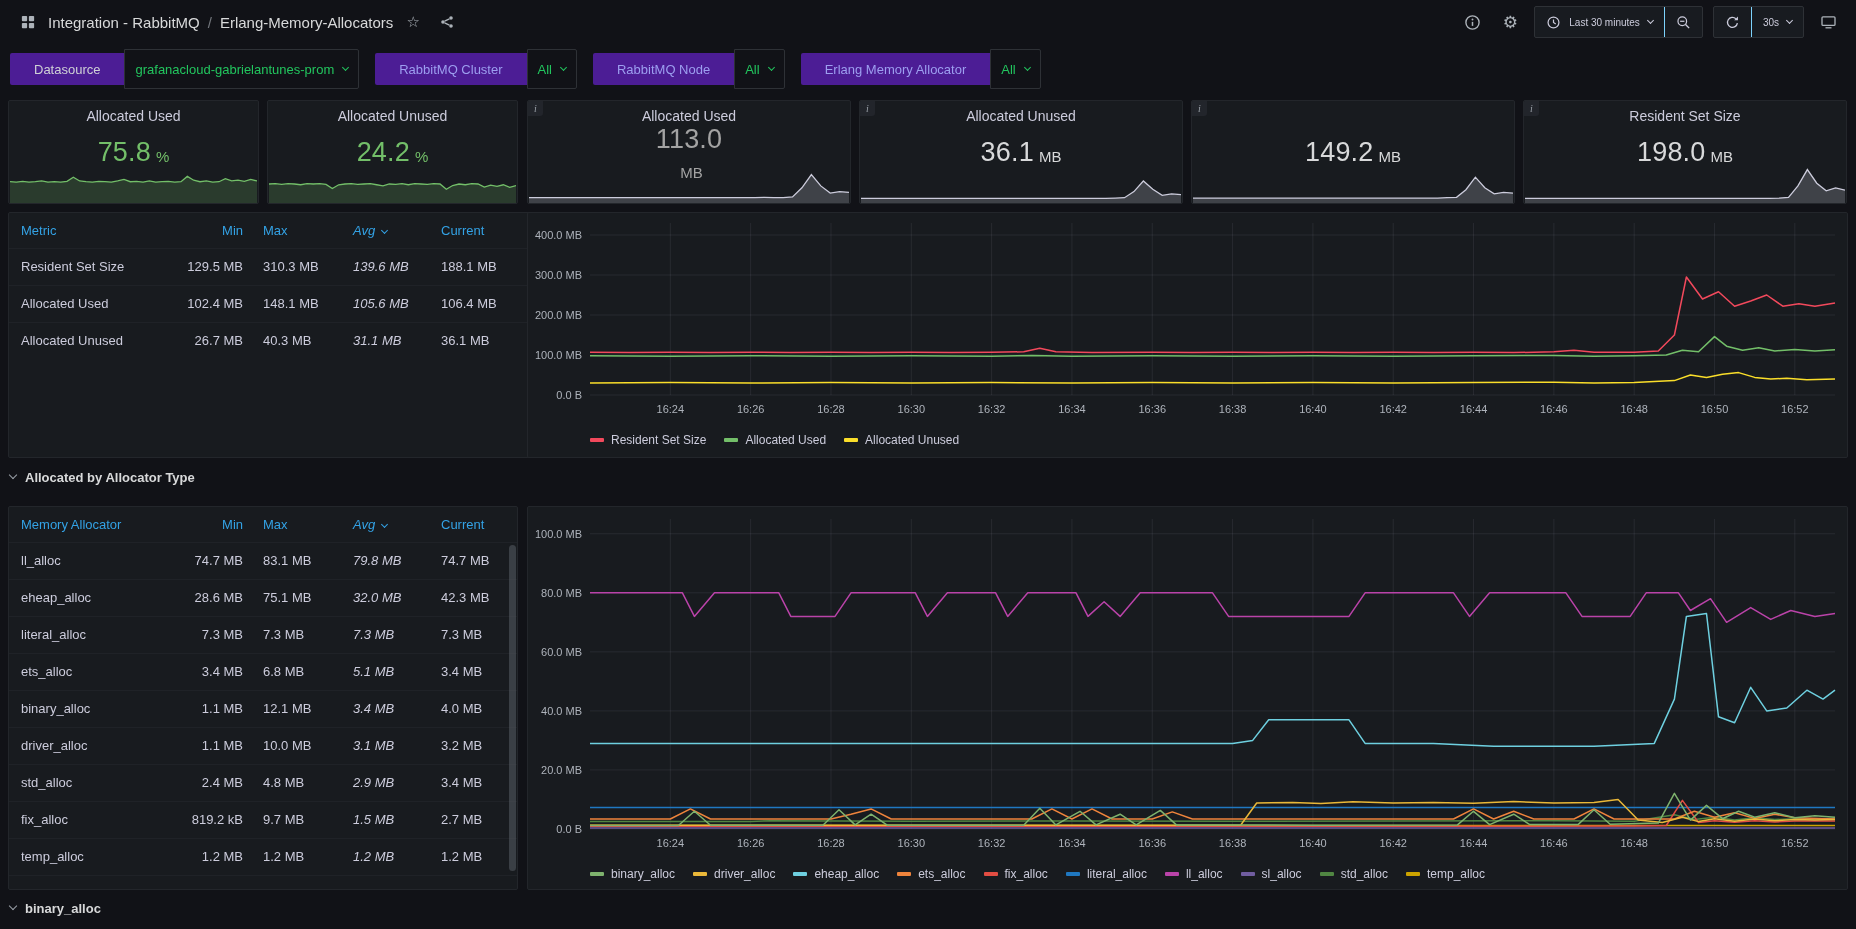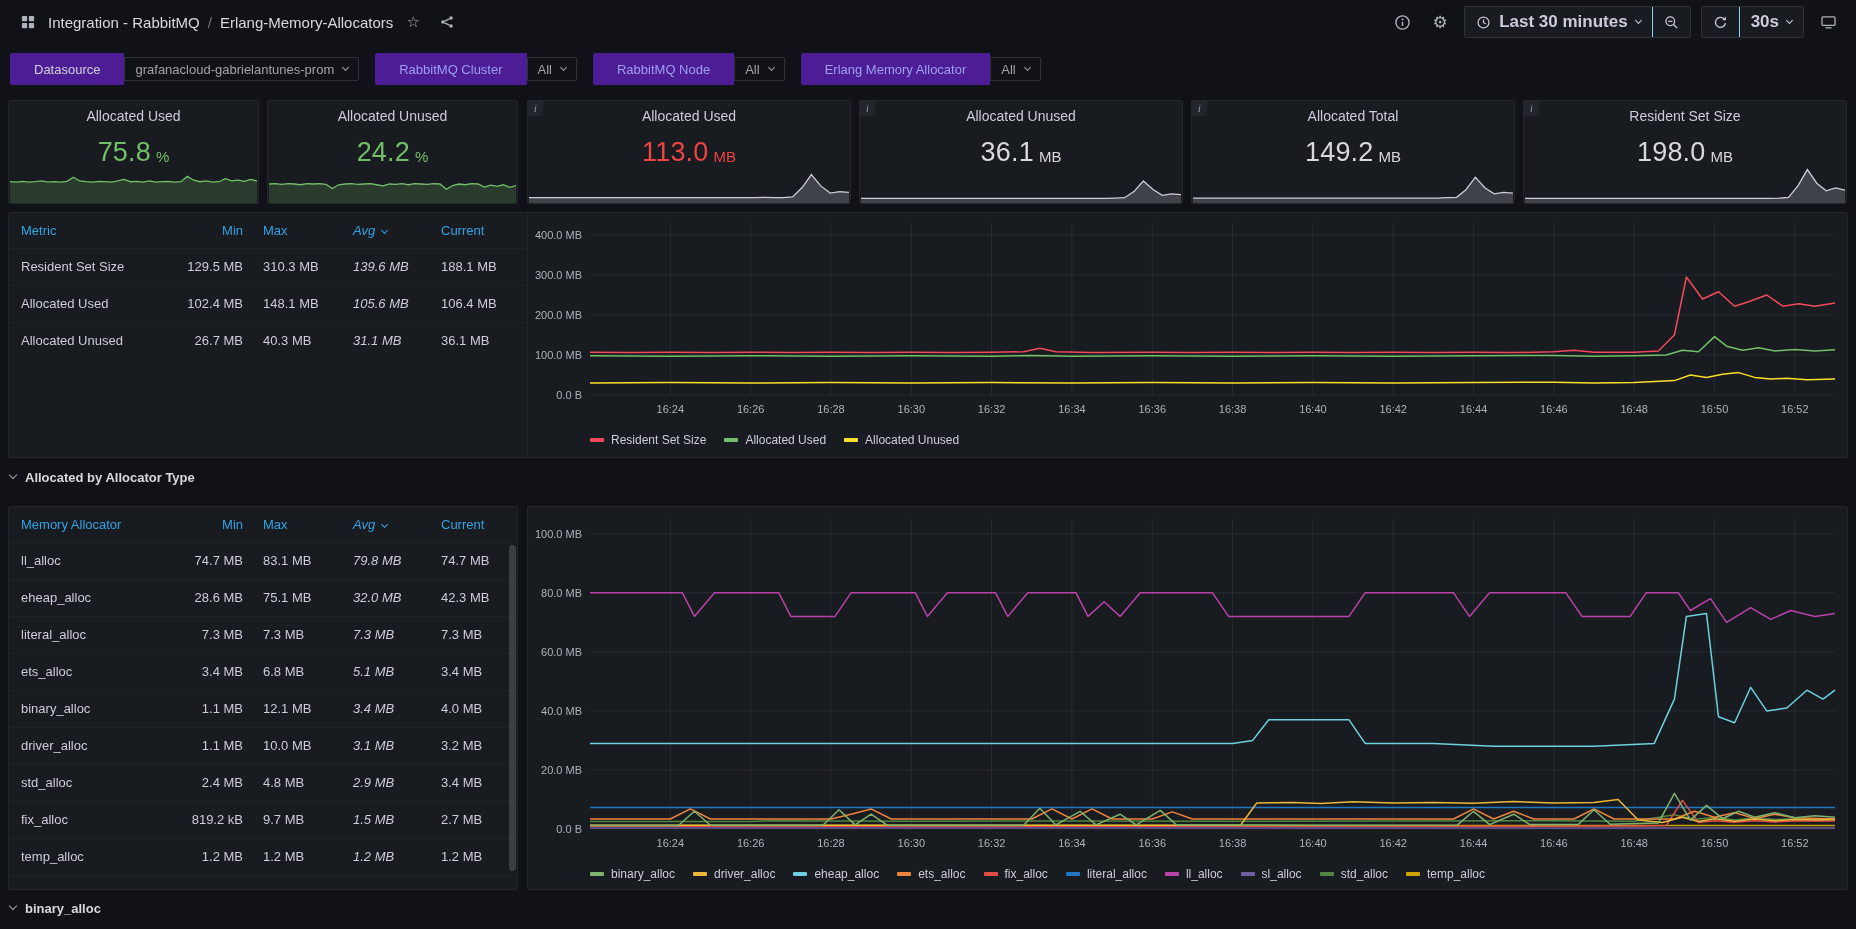--- a/index.html
+++ b/index.html
@@ -16,33 +16,33 @@
   .nav-right { display:flex; align-items:center; gap:10px; }
   .breadcrumb { font-size:15px; color:#d8d9da; display:flex; gap:8px; align-items:center; }
   .breadcrumb .sep { color:#73777d; }
   .breadcrumb .crumb { cursor:pointer; }
   .icon-btn { background:none; border:none; color:#adb3ba; cursor:pointer;
     display:flex; align-items:center; justify-content:center; width:28px; height:28px;
     font-size:16px; font-family:inherit; }
   .btn-group { display:flex; align-items:stretch; border:1px solid #2e3136;
     border-radius:2px; background:#181b20; height:32px; }
   .toolbar-btn { display:flex; align-items:center; gap:8px; padding:0 11px;
-    background:none; border:none; color:#ccccdc; font-size:17px; cursor:pointer; font-family:inherit;font-weight:bold; }
+    background:none; border:none; color:#ccccdc; font-size:10px; cursor:pointer; font-family:inherit; }
   .btn-group .toolbar-btn + .toolbar-btn { border-left:1px solid #7dd3fc; }
   .caret { width:5px; height:5px; border-right:1.4px solid currentColor;
     border-bottom:1.4px solid currentColor; transform:rotate(45deg);
     display:inline-block; margin-top:-3px; flex:none; }
   
   .submenu { position:absolute; top:44px; left:0; right:0; height:50px;
     display:flex; align-items:center; gap:16px; padding:0 10px; }
   .var-group { display:flex; align-items:center; }
   .var-label { height:32px; display:flex; align-items:center; padding:0 24px;
     background:#4c1d95; border-radius:2px 0 0 2px; white-space:nowrap; }
-  .var-value { height:24px; display:flex; align-items:center; gap:9px; padding:0 10px;
-    border:1px solid #2e3136; border-radius:0 2px 2px 0; color:#a3a3a3;
+  .var-value { height:40px; display:flex; align-items:center; gap:9px; padding:0 10px;
+    border:1px solid #2e3136; border-radius:0 2px 2px 0; color:#22c55e;
     cursor:pointer; background:#111217; white-space:nowrap;justify-content:space-between; }
   
   .panel { position:absolute; background:#181b1f; border:1px solid #23262b;
     border-radius:2px; overflow:hidden; }
   .panel-title { font-size:14px; font-weight:500; color:#ccccdc; text-align:center; padding-top:7px; }
   
   #stat-0 { left:8px;    top:100px; width:251px; height:104px; }
   #stat-1 { left:267px;  top:100px; width:251px; height:104px; }
   #stat-2 { left:527px;  top:100px; width:324px; height:104px; }
   #stat-3 { left:859px;  top:100px; width:324px; height:104px; }
@@ -220,21 +220,21 @@
       <span class="unit">%</span>
     </div>
     <svg class="spark" viewBox="0 0 100 40" preserveAspectRatio="none">
         <path d="M0,40 L0.00,20.00 L2.56,19.60 L5.13,20.40 L7.69,19.60 L10.26,20.00 L12.82,20.80 L15.38,19.60 L17.95,20.00 L20.51,19.60 L23.08,20.40 L25.64,24.80 L28.21,20.80 L30.77,20.00 L33.33,19.60 L35.90,20.40 L38.46,20.00 L41.03,19.60 L43.59,20.80 L46.15,22.00 L48.72,20.00 L51.28,20.40 L53.85,19.60 L56.41,20.80 L58.97,19.60 L61.54,20.00 L64.10,20.40 L66.67,19.60 L69.23,20.00 L71.79,25.60 L74.36,21.60 L76.92,20.00 L79.49,20.80 L82.05,19.60 L84.62,20.00 L87.18,23.20 L89.74,21.20 L92.31,22.40 L94.87,20.80 L97.44,23.60 L100.00,21.60 L100,40 Z" fill="rgba(115,191,105,0.20)" stroke="none"></path>
         <polyline points="0.00,20.00 2.56,19.60 5.13,20.40 7.69,19.60 10.26,20.00 12.82,20.80 15.38,19.60 17.95,20.00 20.51,19.60 23.08,20.40 25.64,24.80 28.21,20.80 30.77,20.00 33.33,19.60 35.90,20.40 38.46,20.00 41.03,19.60 43.59,20.80 46.15,22.00 48.72,20.00 51.28,20.40 53.85,19.60 56.41,20.80 58.97,19.60 61.54,20.00 64.10,20.40 66.67,19.60 69.23,20.00 71.79,25.60 74.36,21.60 76.92,20.00 79.49,20.80 82.05,19.60 84.62,20.00 87.18,23.20 89.74,21.20 92.31,22.40 94.87,20.80 97.44,23.60 100.00,21.60" fill="none" stroke="#73bf69" stroke-width="1.3" vector-effect="non-scaling-stroke"></polyline>
       </svg>
   </section>
   <section class="panel stat" id="stat-2">
     <div class="panel-info">i</div>
     <h2 class="panel-title">Allocated Used</h2>
-    <div class="stat-value" style="color: #ef4444;">
+    <div class="stat-value" style="color: #a3a3a3; flex-direction: column;">
       <span class="num">113.0</span>
       <span class="unit">MB</span>
     </div>
     <svg class="spark" viewBox="0 0 100 40" preserveAspectRatio="none">
         <path d="M0,40 L0.00,34.40 L2.94,34.40 L5.88,34.40 L8.82,34.40 L11.76,34.40 L14.71,34.40 L17.65,34.40 L20.59,34.40 L23.53,34.40 L26.47,34.40 L29.41,34.40 L32.35,34.40 L35.29,34.40 L38.24,34.40 L41.18,34.40 L44.12,34.40 L47.06,34.40 L50.00,34.40 L52.94,34.40 L55.88,34.40 L58.82,34.40 L61.76,34.40 L64.71,34.40 L67.65,34.40 L70.59,34.40 L73.53,34.00 L76.47,34.40 L79.41,34.40 L82.35,33.60 L85.29,24.00 L88.24,10.00 L91.18,22.00 L94.12,29.60 L97.06,28.00 L100.00,28.80 L100,40 Z" fill="rgba(204,204,220,0.22)" stroke="none"></path>
         <polyline points="0.00,34.40 2.94,34.40 5.88,34.40 8.82,34.40 11.76,34.40 14.71,34.40 17.65,34.40 20.59,34.40 23.53,34.40 26.47,34.40 29.41,34.40 32.35,34.40 35.29,34.40 38.24,34.40 41.18,34.40 44.12,34.40 47.06,34.40 50.00,34.40 52.94,34.40 55.88,34.40 58.82,34.40 61.76,34.40 64.71,34.40 67.65,34.40 70.59,34.40 73.53,34.00 76.47,34.40 79.41,34.40 82.35,33.60 85.29,24.00 88.24,10.00 91.18,22.00 94.12,29.60 97.06,28.00 100.00,28.80" fill="none" stroke="#ccccdc" stroke-width="1.3" vector-effect="non-scaling-stroke"></polyline>
       </svg>
   </section>
   <section class="panel stat" id="stat-3">
     <div class="panel-info">i</div>
@@ -243,21 +243,20 @@
       <span class="num">36.1</span>
       <span class="unit">MB</span>
     </div>
     <svg class="spark" viewBox="0 0 100 40" preserveAspectRatio="none">
         <path d="M0,40 L0.00,35.20 L2.94,35.20 L5.88,35.20 L8.82,35.20 L11.76,35.20 L14.71,35.20 L17.65,35.20 L20.59,35.20 L23.53,35.20 L26.47,35.20 L29.41,35.20 L32.35,35.20 L35.29,35.20 L38.24,35.20 L41.18,35.20 L44.12,35.20 L47.06,35.20 L50.00,35.20 L52.94,35.20 L55.88,35.20 L58.82,35.20 L61.76,35.20 L64.71,35.20 L67.65,35.20 L70.59,35.20 L73.53,35.20 L76.47,35.20 L79.41,34.80 L82.35,34.40 L85.29,28.00 L88.24,16.80 L91.18,25.60 L94.12,32.00 L97.06,30.40 L100.00,31.20 L100,40 Z" fill="rgba(204,204,220,0.22)" stroke="none"></path>
         <polyline points="0.00,35.20 2.94,35.20 5.88,35.20 8.82,35.20 11.76,35.20 14.71,35.20 17.65,35.20 20.59,35.20 23.53,35.20 26.47,35.20 29.41,35.20 32.35,35.20 35.29,35.20 38.24,35.20 41.18,35.20 44.12,35.20 47.06,35.20 50.00,35.20 52.94,35.20 55.88,35.20 58.82,35.20 61.76,35.20 64.71,35.20 67.65,35.20 70.59,35.20 73.53,35.20 76.47,35.20 79.41,34.80 82.35,34.40 85.29,28.00 88.24,16.80 91.18,25.60 94.12,32.00 97.06,30.40 100.00,31.20" fill="none" stroke="#ccccdc" stroke-width="1.3" vector-effect="non-scaling-stroke"></polyline>
       </svg>
   </section>
   <section class="panel stat" id="stat-4">
     <div class="panel-info">i</div>
-    <h2 class="panel-title">Allocated Total</h2>
     <div class="stat-value" style="color: rgb(216, 217, 218);">
       <span class="num">149.2</span>
       <span class="unit">MB</span>
     </div>
     <svg class="spark" viewBox="0 0 100 40" preserveAspectRatio="none">
         <path d="M0,40 L0.00,34.80 L2.94,34.80 L5.88,34.80 L8.82,34.80 L11.76,34.80 L14.71,34.80 L17.65,34.80 L20.59,34.80 L23.53,34.80 L26.47,34.80 L29.41,34.80 L32.35,34.80 L35.29,34.80 L38.24,34.80 L41.18,34.80 L44.12,34.80 L47.06,34.80 L50.00,34.80 L52.94,34.80 L55.88,34.80 L58.82,34.80 L61.76,34.80 L64.71,34.80 L67.65,34.80 L70.59,34.80 L73.53,34.80 L76.47,34.80 L79.41,34.40 L82.35,34.00 L85.29,26.00 L88.24,12.80 L91.18,24.00 L94.12,30.40 L97.06,28.80 L100.00,29.60 L100,40 Z" fill="rgba(204,204,220,0.22)" stroke="none"></path>
         <polyline points="0.00,34.80 2.94,34.80 5.88,34.80 8.82,34.80 11.76,34.80 14.71,34.80 17.65,34.80 20.59,34.80 23.53,34.80 26.47,34.80 29.41,34.80 32.35,34.80 35.29,34.80 38.24,34.80 41.18,34.80 44.12,34.80 47.06,34.80 50.00,34.80 52.94,34.80 55.88,34.80 58.82,34.80 61.76,34.80 64.71,34.80 67.65,34.80 70.59,34.80 73.53,34.80 76.47,34.80 79.41,34.40 82.35,34.00 85.29,26.00 88.24,12.80 91.18,24.00 94.12,30.40 97.06,28.80 100.00,29.60" fill="none" stroke="#ccccdc" stroke-width="1.3" vector-effect="non-scaling-stroke"></polyline>
       </svg>
   </section>
   <section class="panel stat" id="stat-5">

